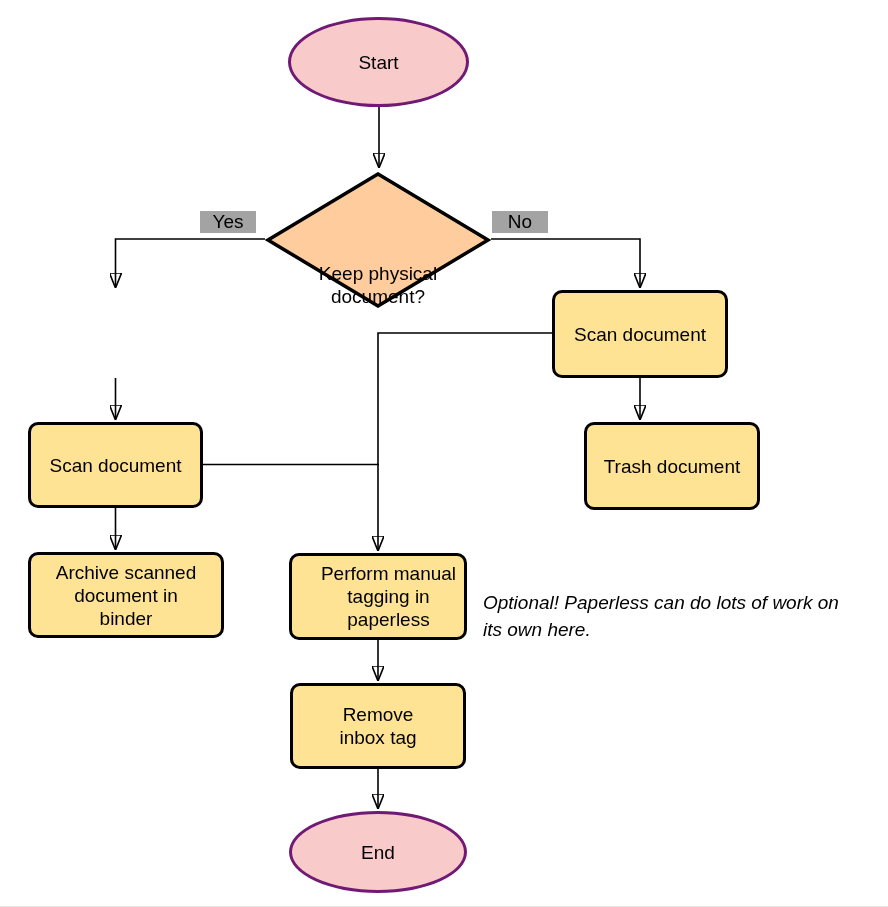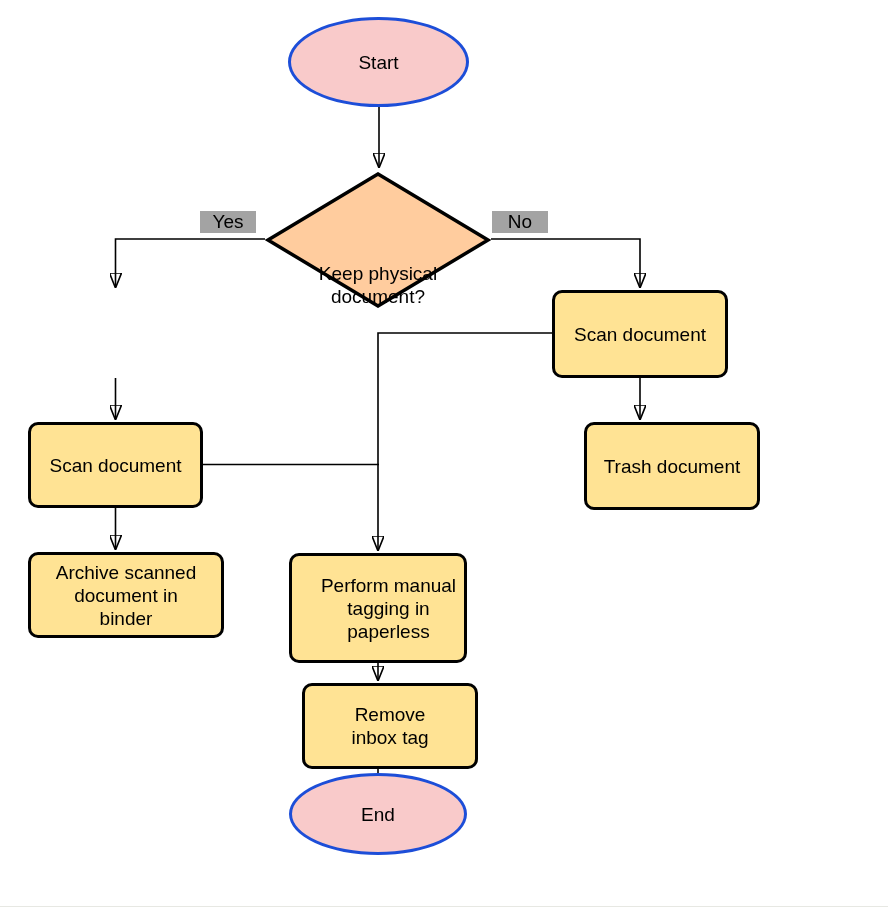--- a/index.html
+++ b/index.html
@@ -29,21 +29,21 @@
     align-items: center;
     justify-content: center;
     text-align: center;
     font-size: 19px;
     line-height: 23px;
     box-sizing: border-box;
   }
   .label { white-space: pre-line; }
   .terminal {
     background: #f9caca;
-    border: 3px solid #1d4ed8;
+    border: 3px solid #701a75;
     border-radius: 50%;
   }
   .process {
     background: #ffe394;
     border: 3px solid #000000;
     border-radius: 10px;
     padding: 4px;
   }
   .decision { background: transparent; }
   .decision svg {
@@ -118,29 +118,31 @@
   </div>
 
   <div class="node process" style="left:552px; top:290px; width:176px; height:88px;">
     <span class="label">Scan document</span>
   </div>
 
   <div class="node process" style="left:552px; top:422px; width:176px; height:88px;margin-left:32px;">
     <span class="label">Trash document</span>
   </div>
 
-  <div class="node process" style="left:289px; top:553px; width:178px; height:110px;padding-left:25px;">
+  <div class="node process" style="left:289px; top:553px; width:178px; height:87px;padding-left:25px;">
     <span class="label">Perform manual
 tagging in
 paperless</span>
   </div>
 
+  <div class="note" style="left:483px; top:589px; width:405px;">Optional! Paperless can do lots of work on
+its own here.</div>
 
-  <div class="node process" style="left:302px; top:683px; width:176px; height:86px;">
+  <div class="node process" style="left:290px; top:683px; width:176px; height:86px;">
     <span class="label">Remove
 inbox tag</span>
   </div>
 
-  <div class="node terminal" style="left:289px; top:773px; width:178px; height:82px;">
+  <div class="node terminal" style="left:289px; top:811px; width:178px; height:82px;">
     <span class="label">End</span>
   </div>
 
 </div>
 
 </body></html>

